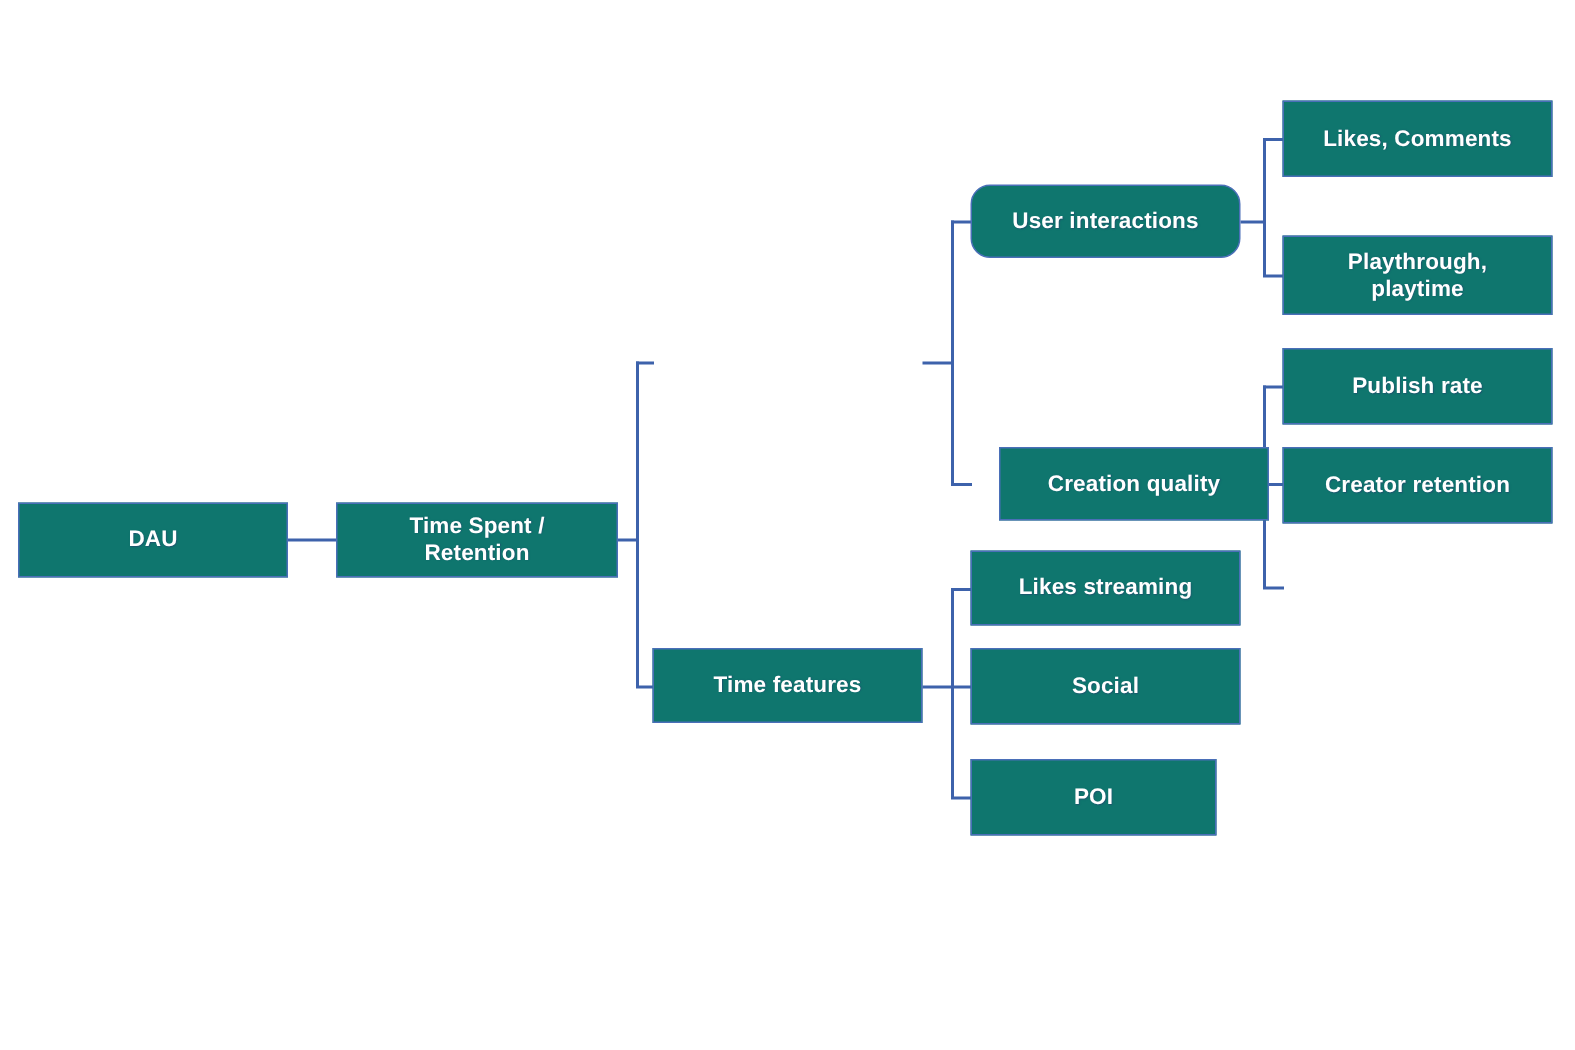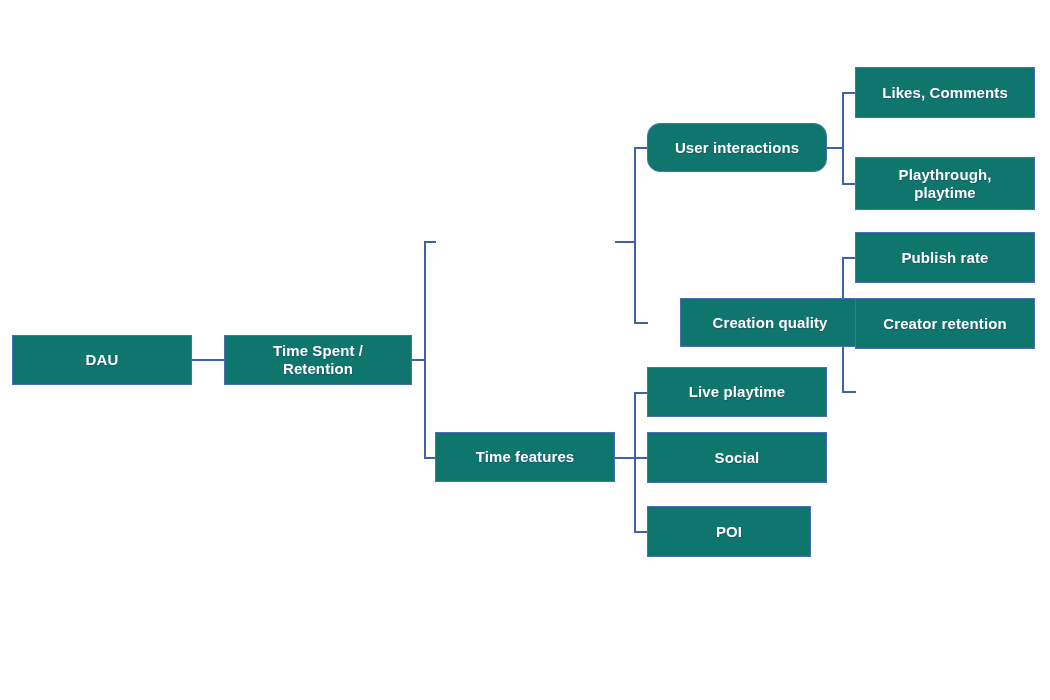--- a/index.html
+++ b/index.html
@@ -91,26 +91,26 @@
 
 
   <div class="node" style="left:435px; top:432px; width:180px; height:50px;">
     <span class="node-label">Time features</span>
   </div>
 
   <div class="node" style="left:647px; top:123px; width:180px; height:49px;border-radius:13px;">
     <span class="node-label">User interactions</span>
   </div>
 
-  <div class="node" style="left:680px; top:298px; width:180px; height:49px;">
+  <div class="node" style="left:666px; top:298px; width:180px; height:49px;">
     <span class="node-label">Creation quality</span>
   </div>
 
   <div class="node" style="left:647px; top:367px; width:180px; height:50px;">
-    <span class="node-label">Live playtime</span>
+    <span class="node-label">Likes streaming</span>
   </div>
 
   <div class="node" style="left:647px; top:432px; width:180px; height:51px;">
     <span class="node-label">Social</span>
   </div>
 
   <div class="node" style="left:647px; top:506px; width:164px; height:51px;">
     <span class="node-label">POI</span>
   </div>
 

